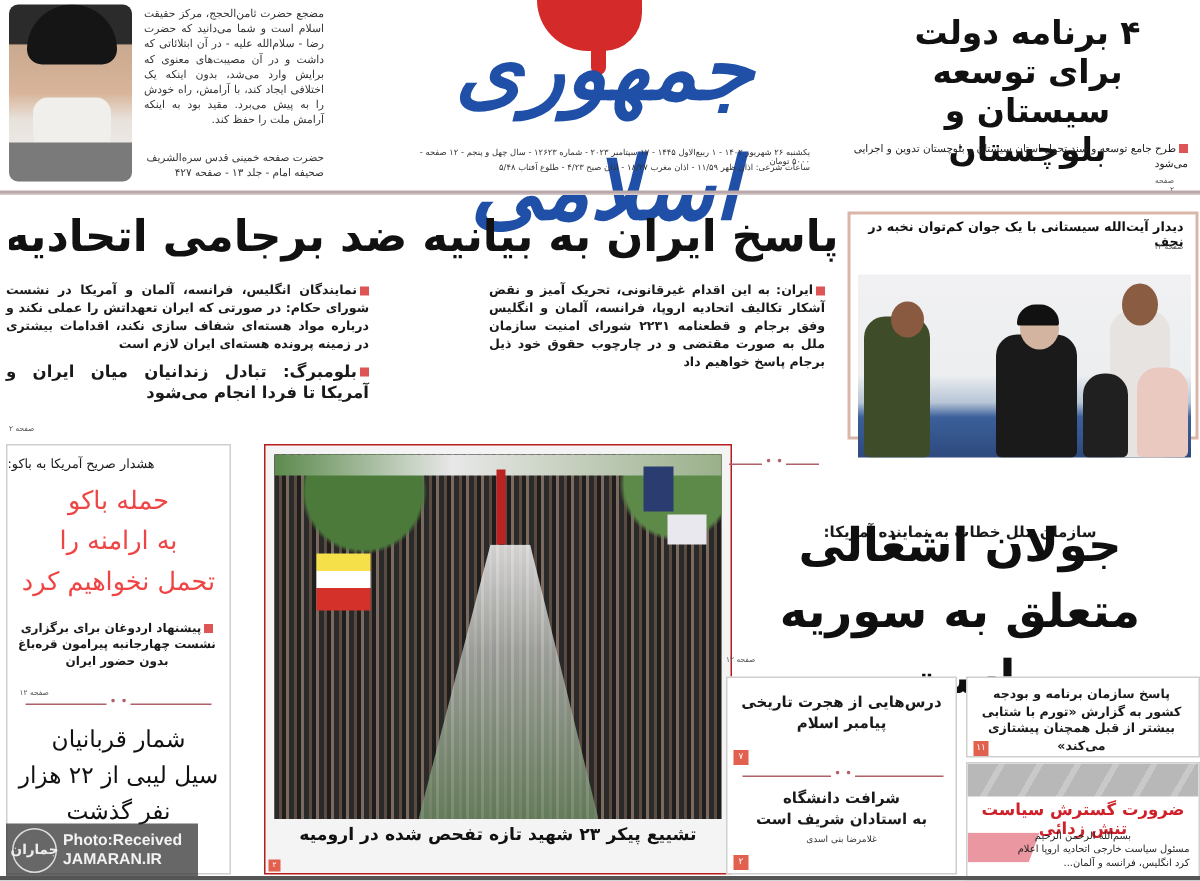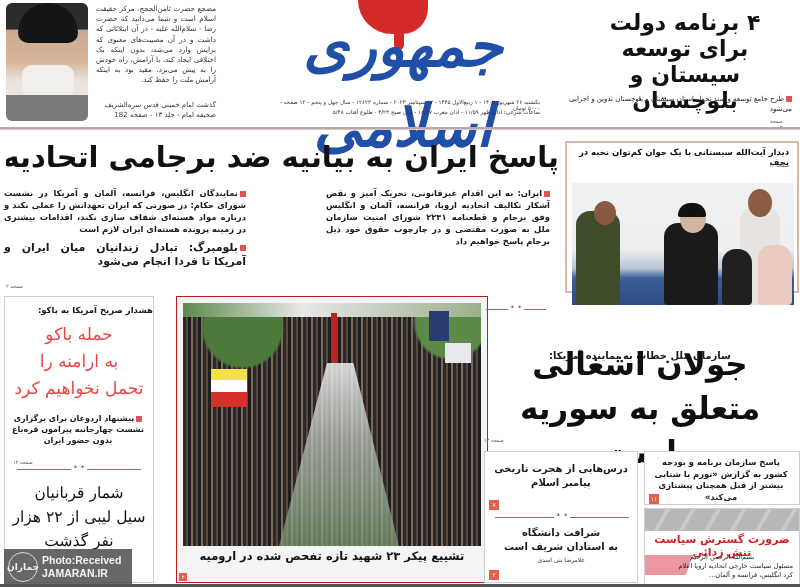--- a/index.html
+++ b/index.html
@@ -123,21 +123,21 @@
   #sistani-photo .f3 { left: 168px; top: 24px; width: 40px; height: 98px; background: #e6e3e1; }
   #sistani-photo .f3h { left: 176px; top: 6px; width: 24px; height: 28px; background: #8a5c42; border-radius: 50%; }
   #sistani-photo .f4 { left: 150px; top: 66px; width: 30px; height: 56px; background: #202020; }
   #sistani-photo .f5 { left: 186px; top: 62px; width: 34px; height: 60px; background: #e9c9c0; }
 
   
   #baku-box {
     left: 4px; top: 296px; width: 150px; height: 287px;
     border: 1px solid #cfcfcf; background: #fff;
   }
-  #baku-kicker { position: absolute; top: 8px; width: 100%; font-size: 8.5px; font-weight: bold; text-align: right; }
+  #baku-kicker { position: absolute; top: 8px; width: 100%; font-size: 8.5px; font-weight: normal; text-align: left; }
   #baku-title {
     position: absolute; top: 24px; width: 100%;
     font-family: "DejaVu Serif", serif;
     font-size: 17px; line-height: 27px; text-align: center; color: #ef4444;
   }
   #baku-sub { position: absolute; top: 116px; right: 8px; width: 134px; font-size: 8px; line-height: 11px; font-weight: bold; text-align: center; }
   #baku-page { position: absolute; top: 162px; left: 8px; font-size: 5px; color: #555; }
   .ornament-rule {
     position: absolute; height: 1px; background: #b06069;
   }
@@ -258,22 +258,22 @@
 <body>
 
 <div id="masthead" class="abs">
   <div id="quote-photo" class="abs">
     <div class="turban"></div>
       <div class="beard"></div>
       <div class="robe"></div>
   </div>
   <div id="quote-text" class="abs rtl">مضجع حضرت ثامن‌الحجج، مرکز حقیقت اسلام است و شما می‌دانید که حضرت رضا - سلام‌الله علیه - در آن ابتلائاتی که داشت و در آن مصیبت‌های معنوی که برایش وارد می‌شد، بدون اینکه یک اختلافی ایجاد کند، با آرامش، راه خودش را به پیش می‌برد. مقید بود به اینکه آرامش ملت را حفظ کند.</div>
   <div id="quote-source" class="abs rtl">
-    <div>گذشت امام خمینی قدس سره‌الشریف</div>
-    <div>صحیفه امام - جلد ۱۳ - صفحه 182</div>
+    <div>حضرت صفحه خمینی قدس سره‌الشریف</div>
+    <div>صحیفه امام - جلد ۱۳ - صفحه ۴۲۷</div>
   </div>
 
   <div id="logo-splash" class="abs"></div>
   <div id="logo-splash-drip" class="abs"></div>
   <div id="logo" class="abs">جمهوری اسلامی</div>
   <div id="issue-line-1" class="abs">یکشنبه ۲۶ شهریور ۱۴۰۲ - ۱ ربیع‌الاول ۱۴۴۵ - ۱۷ سپتامبر ۲۰۲۳ - شماره ۱۲۶۲۳ - سال چهل و پنجم - ۱۲ صفحه - ۵۰۰۰ تومان</div>
   <div id="issue-line-2" class="abs">ساعات شرعی: اذان ظهر ۱۱/۵۹ - اذان مغرب ۱۸/۲۷ - اذان صبح ۴/۲۳ - طلوع آفتاب ۵/۴۸</div>
 
   <div id="lead-right-title" class="abs">
     <div>۴ برنامه دولت</div>

